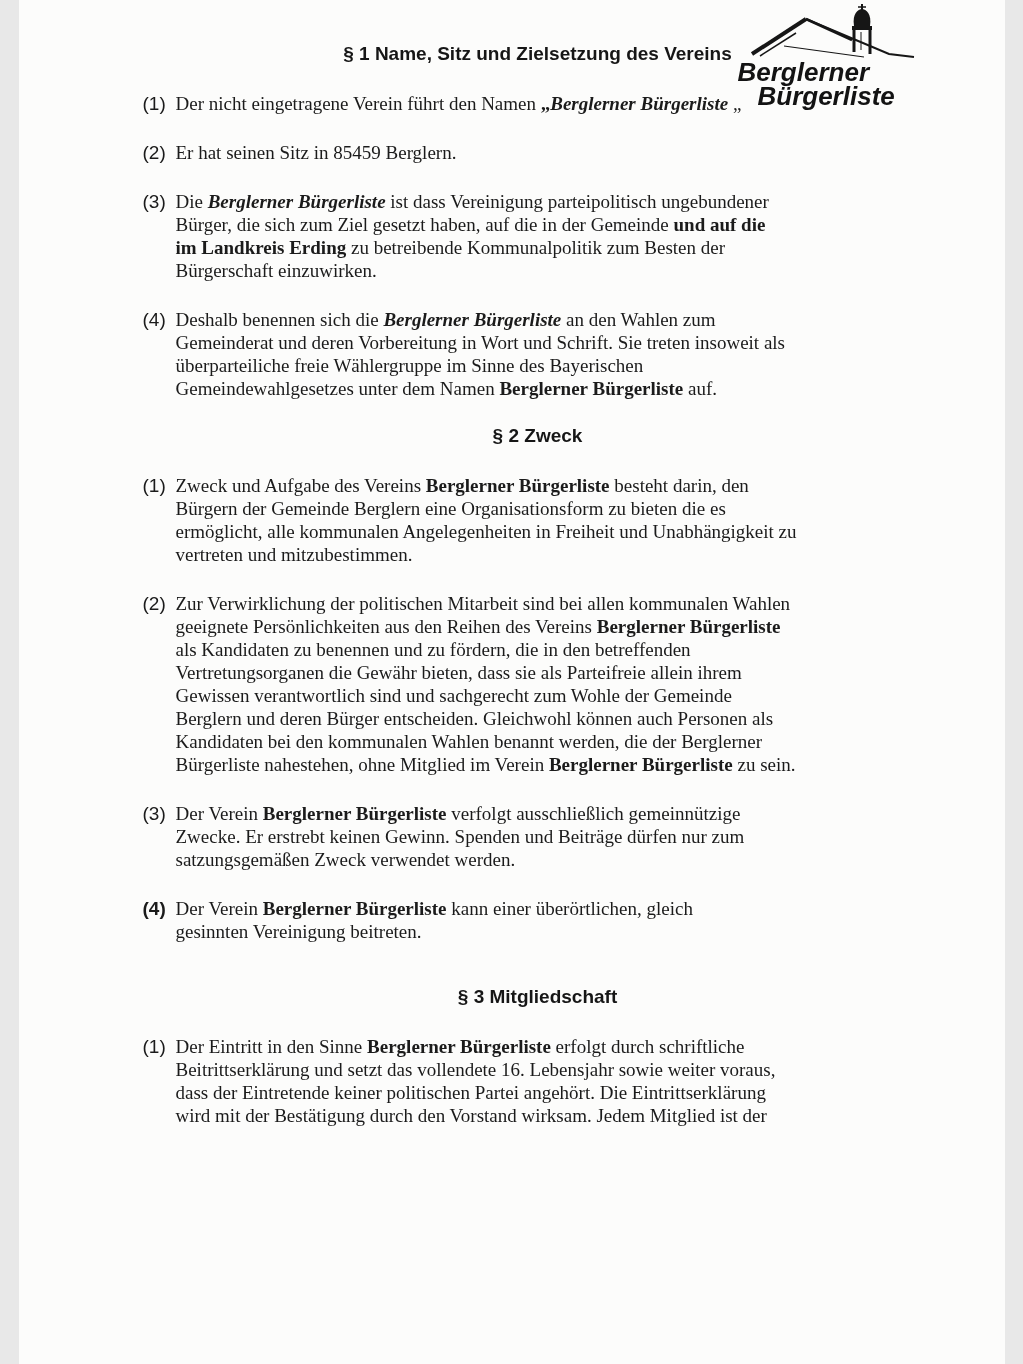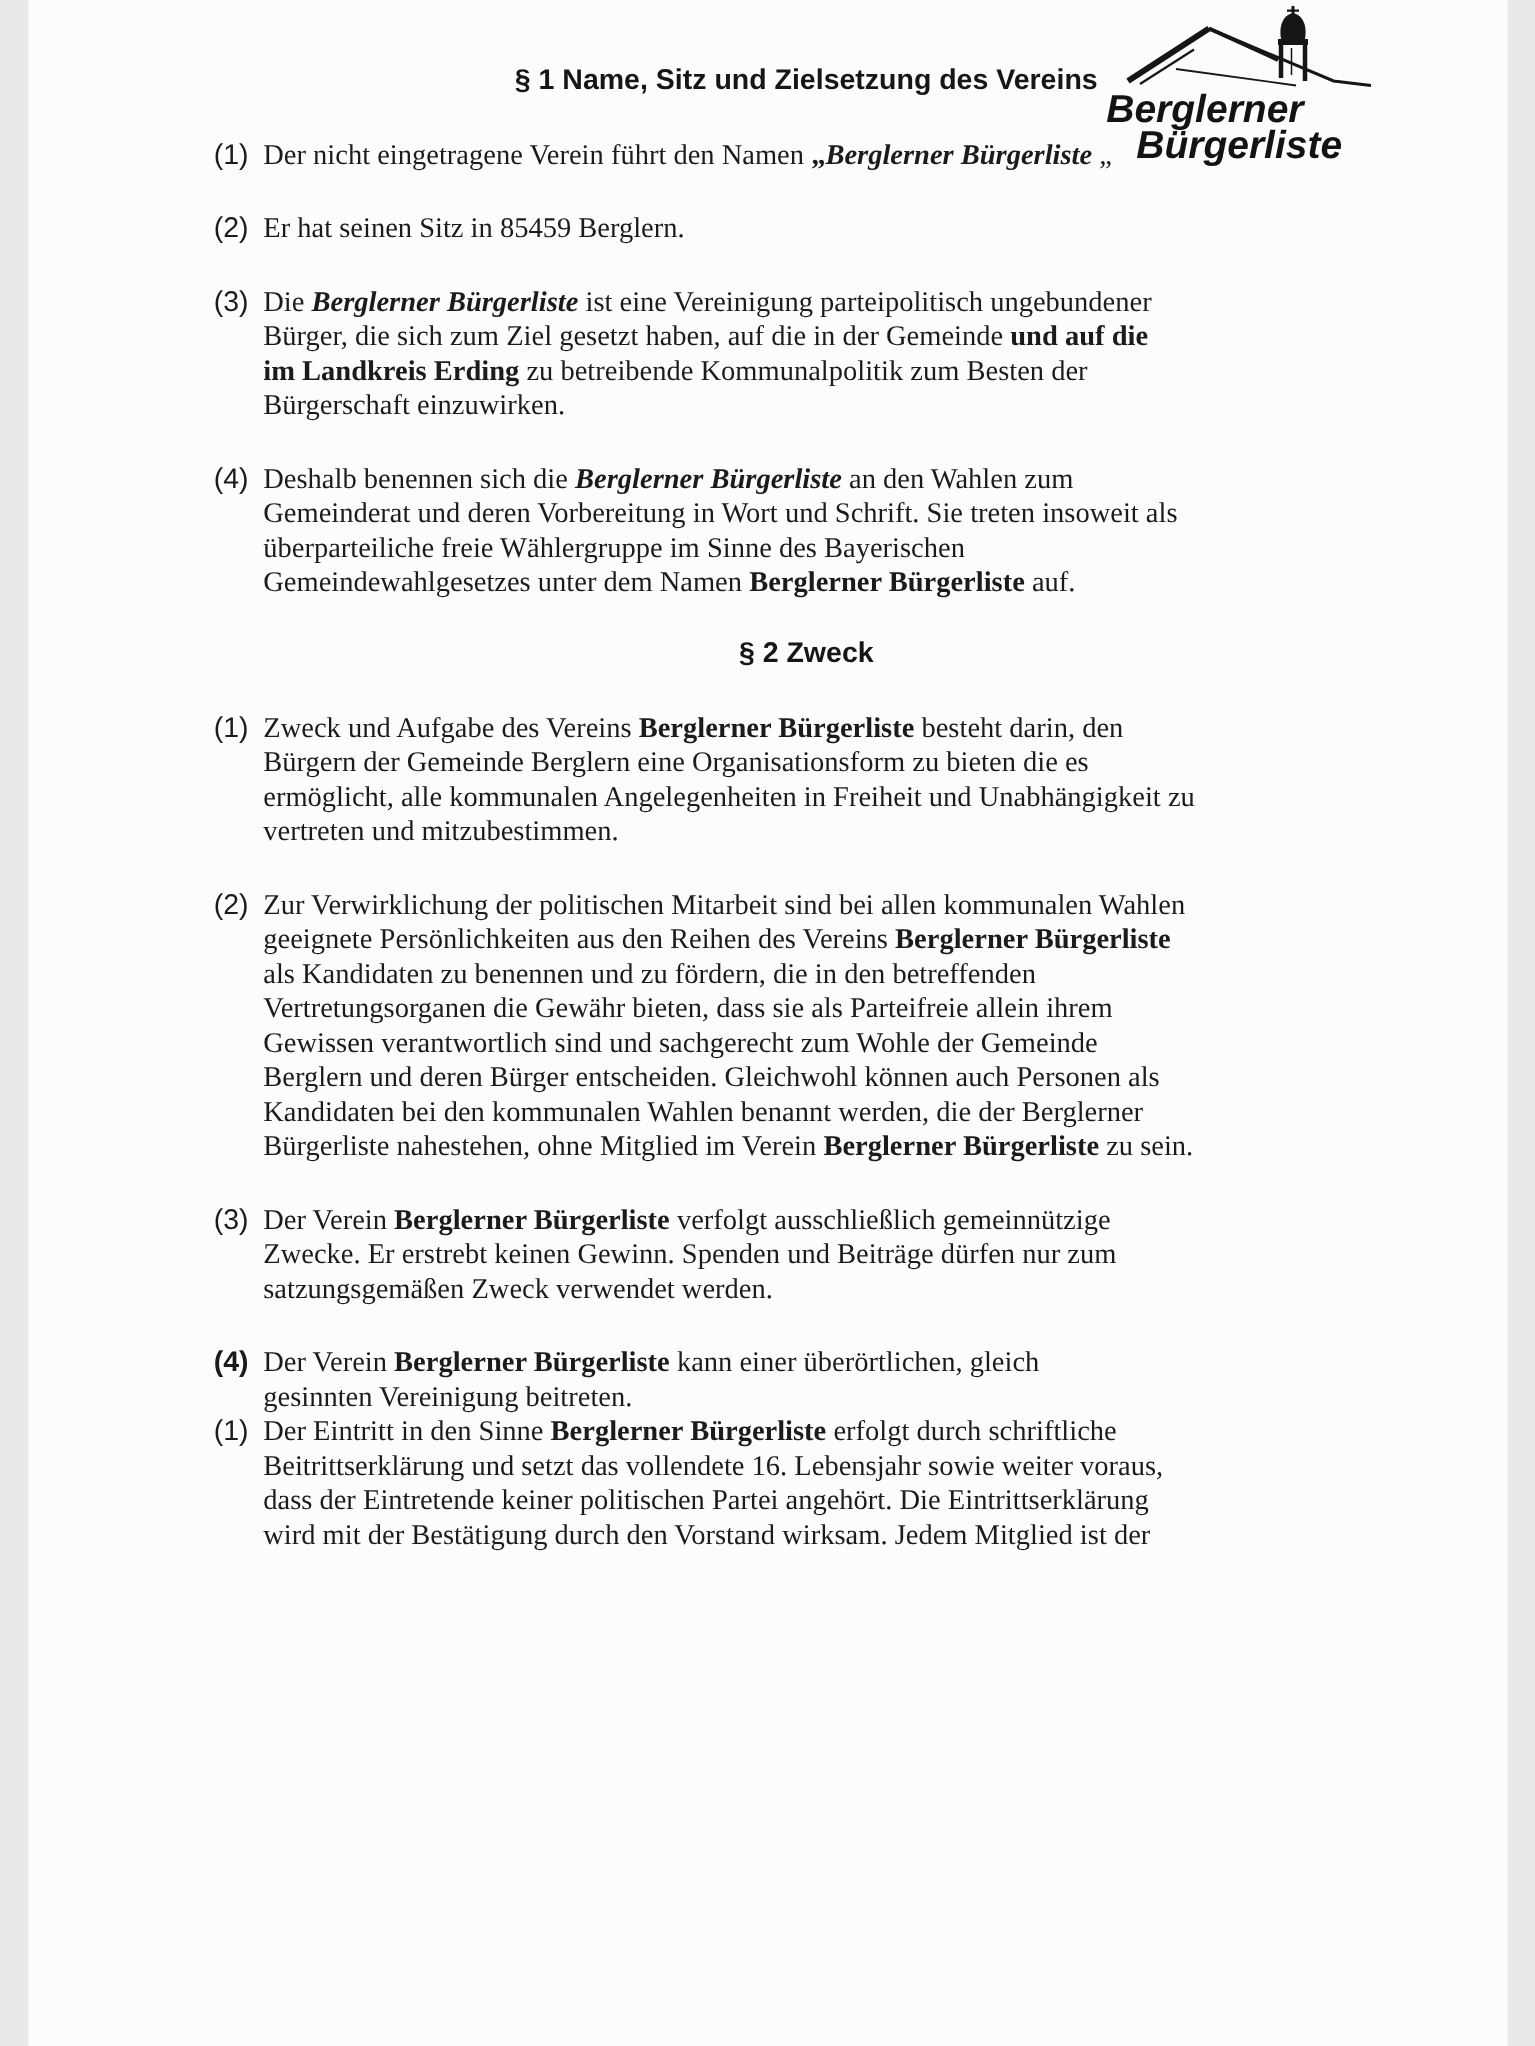--- a/index.html
+++ b/index.html
@@ -103,21 +103,21 @@
           <div class="para">
             <span class="marker">(1)</span>
             <span class="ptext"><span class="n">Der nicht eingetragene Verein führt den Namen </span><span class="b">„</span><span class="bi">Berglerner Bürgerliste</span><span class="n"> „</span></span>
           </div>
           <div class="para">
             <span class="marker">(2)</span>
             <span class="ptext"><span class="n">Er hat seinen Sitz in 85459 Berglern.</span></span>
           </div>
           <div class="para">
             <span class="marker">(3)</span>
-            <span class="ptext"><span class="n">Die </span><span class="bi">Berglerner Bürgerliste</span><span class="n"> ist eine Vereinigung parteipolitisch ungebundener
+            <span class="ptext"><span class="n">Die </span><span class="bi">Berglerner Bürgerliste</span><span class="n"> ist dass Vereinigung parteipolitisch ungebundener
 Bürger, die sich zum Ziel gesetzt haben, auf die in der Gemeinde </span><span class="b">und auf die
 im Landkreis Erding</span><span class="n"> zu betreibende Kommunalpolitik zum Besten der
 Bürgerschaft einzuwirken.</span></span>
           </div>
           <div class="para">
             <span class="marker">(4)</span>
             <span class="ptext"><span class="n">Deshalb benennen sich die </span><span class="bi">Berglerner Bürgerliste</span><span class="n"> an den Wahlen zum
 Gemeinderat und deren Vorbereitung in Wort und Schrift. Sie treten insoweit als
 überparteiliche freie Wählergruppe im Sinne des Bayerischen
 Gemeindewahlgesetzes unter dem Namen </span><span class="b">Berglerner Bürgerliste</span><span class="n"> auf.</span></span>
@@ -149,20 +149,21 @@
 Zwecke. Er erstrebt keinen Gewinn. Spenden und Beiträge dürfen nur zum
 satzungsgemäßen Zweck verwendet werden.</span></span>
           </div>
           <div class="para">
             <span class="marker b">(4)</span>
             <span class="ptext"><span class="n">Der Verein </span><span class="b">Berglerner Bürgerliste</span><span class="n"> kann einer überörtlichen, gleich
 gesinnten Vereinigung beitreten.</span></span>
           </div>
         </div>
         <div class="section gap-large">
+          <div class="section-heading">§ 3 Mitgliedschaft</div>
           <div class="para">
             <span class="marker">(1)</span>
             <span class="ptext"><span class="n">Der Eintritt in den Sinne </span><span class="b">Berglerner Bürgerliste</span><span class="n"> erfolgt durch schriftliche
 Beitrittserklärung und setzt das vollendete 16. Lebensjahr sowie weiter voraus,
 dass der Eintretende keiner politischen Partei angehört. Die Eintrittserklärung
 wird mit der Bestätigung durch den Vorstand wirksam. Jedem Mitglied ist der</span></span>
           </div>
         </div>
       </div>
   </div>

